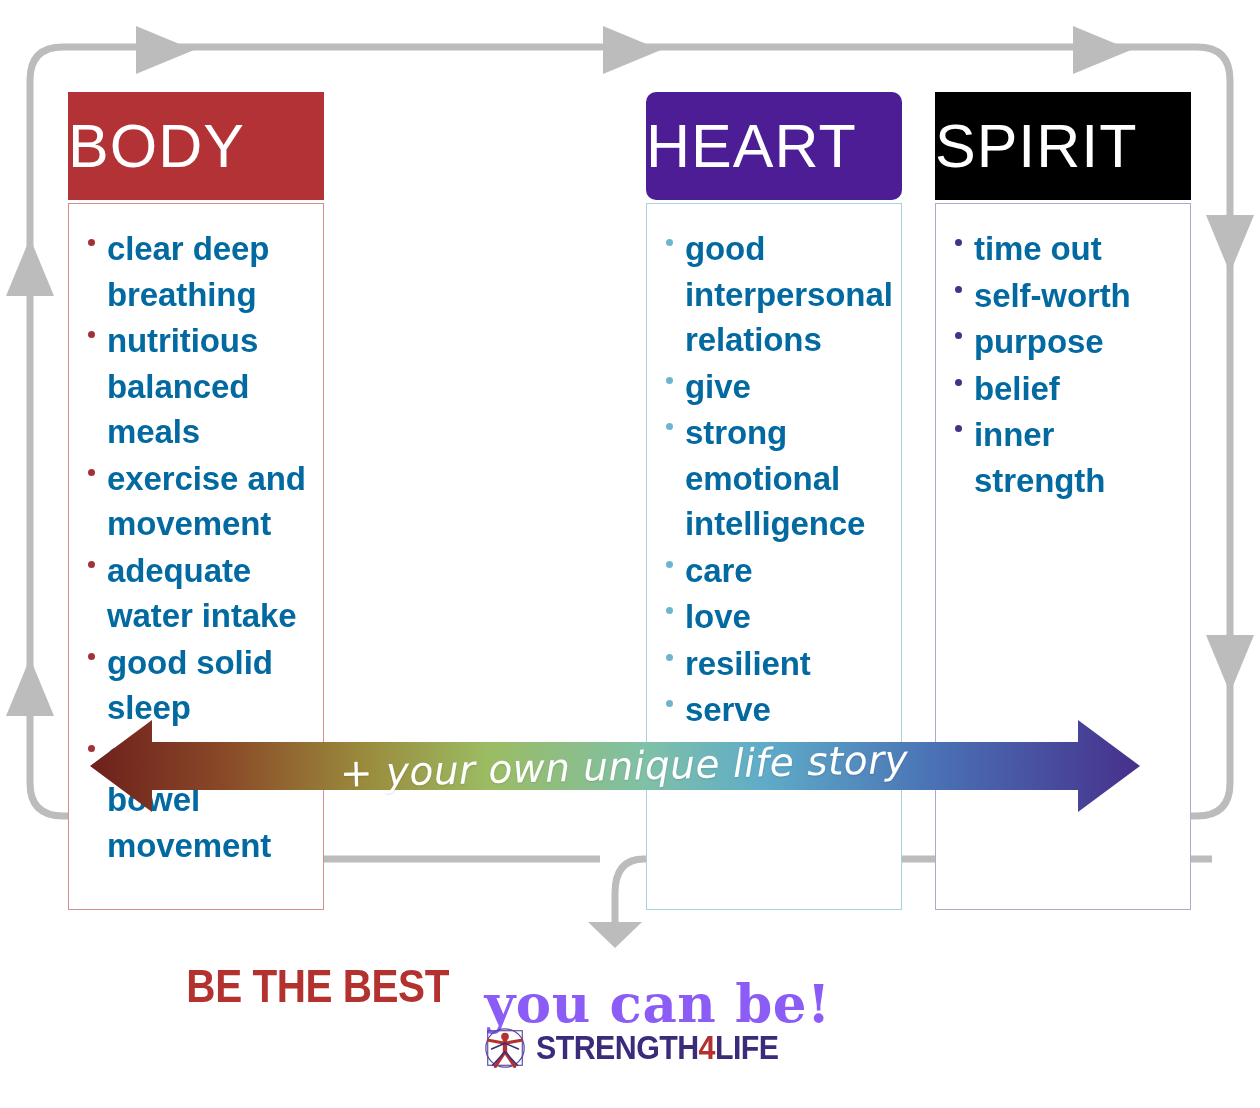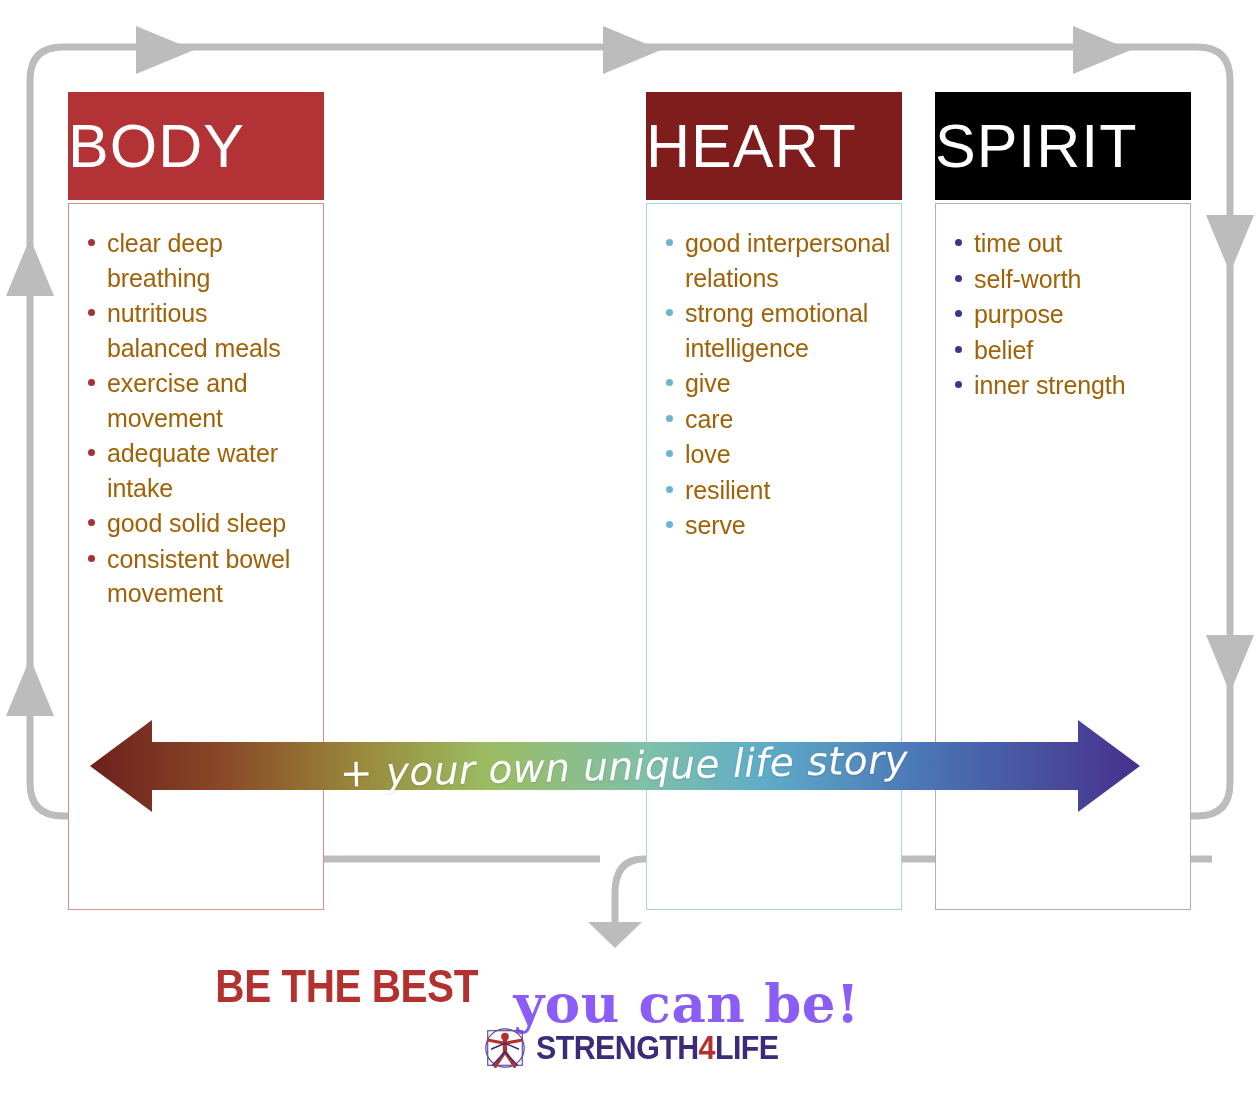--- a/index.html
+++ b/index.html
@@ -26,24 +26,24 @@
     box-sizing:border-box;background:#ffffff;
     border:1.4px solid #c8c8c8;
   }
   ul.items{
     list-style:none;margin:0;padding:22px 10px 10px 10px;
   }
   ul.items li{
     position:relative;
     padding-left:28px;
     margin:0 0 1px 0;
-    font-size:25px;
-    font-weight:normal;
+    font-size:33px;
+    font-weight:bold;
     line-height:1.38;
-    color:#a16207;
+    color:#0369a1;
     letter-spacing:-0.1px;
   }
   ul.items li:before{
     content:"";position:absolute;left:9px;top:13px;
     width:7px;height:7px;border-radius:50%;
   }
 
   
   .banner{position:absolute;left:90px;top:716px;width:1050px;height:100px;}
   .banner-text{
@@ -54,21 +54,21 @@
     letter-spacing:0.5px;
     transform:rotate(-1.4deg);
     text-shadow:0 1px 2px rgba(0,0,0,.12);
     padding-left:18px;box-sizing:border-box;
   }
 
   
   .footer{position:absolute;left:0;top:952px;width:1260px;height:150px;}
   .tagline{
     position:absolute;left:0;top:0;width:996px;
-    display:flex;align-items:baseline;justify-content:center;gap:14px;margin-left:29px;
+    display:flex;align-items:baseline;justify-content:center;gap:14px;
   }
   .tag-a{
     color:#B3322F;font-size:47px;font-weight:bold;
     letter-spacing:-0.5px;transform:scaleX(.86);transform-origin:right baseline;
     font-family:"Liberation Sans","DejaVu Sans",sans-serif;
   }
   .tag-b{
     color:#8b5cf6;font-size:53px;font-weight:bold;
     font-family:"DejaVu Serif","Liberation Serif",serif;
     letter-spacing:0.5px;position:relative;top:20px;
@@ -145,28 +145,28 @@
           <li data-name="list-item">exercise and movement</li>
           <li data-name="list-item">adequate water intake</li>
           <li data-name="list-item">good solid sleep</li>
           <li data-name="list-item">consistent bowel movement</li>
         </ul>
       </div>
     </div>
 
 
     <div class="col" data-name="column-heart" style="left:646px;width:256px;">
-      <div class="col-head" data-name="column-heading-heart" style="background:#7f1d1d;width:256px;">
+      <div class="col-head" data-name="column-heading-heart" style="background:#4c1d95;width:256px;border-radius:10px;">
         <span data-name="column-heading-label">HEART</span>
       </div>
       <div class="col-body" data-name="column-panel-heart" style="width:256px;height:707px;border-color:#A6D2E2;">
         <ul class="items" data-name="column-list-heart">
           <li data-name="list-item">good interpersonal relations</li>
+          <li data-name="list-item">give</li>
           <li data-name="list-item">strong emotional intelligence</li>
-          <li data-name="list-item">give</li>
           <li data-name="list-item">care</li>
           <li data-name="list-item">love</li>
           <li data-name="list-item">resilient</li>
           <li data-name="list-item">serve</li>
         </ul>
       </div>
     </div>
 
     <div class="col" data-name="column-spirit" style="left:935px;width:256px;">
       <div class="col-head" data-name="column-heading-spirit" style="background:#000000;width:256px;">

